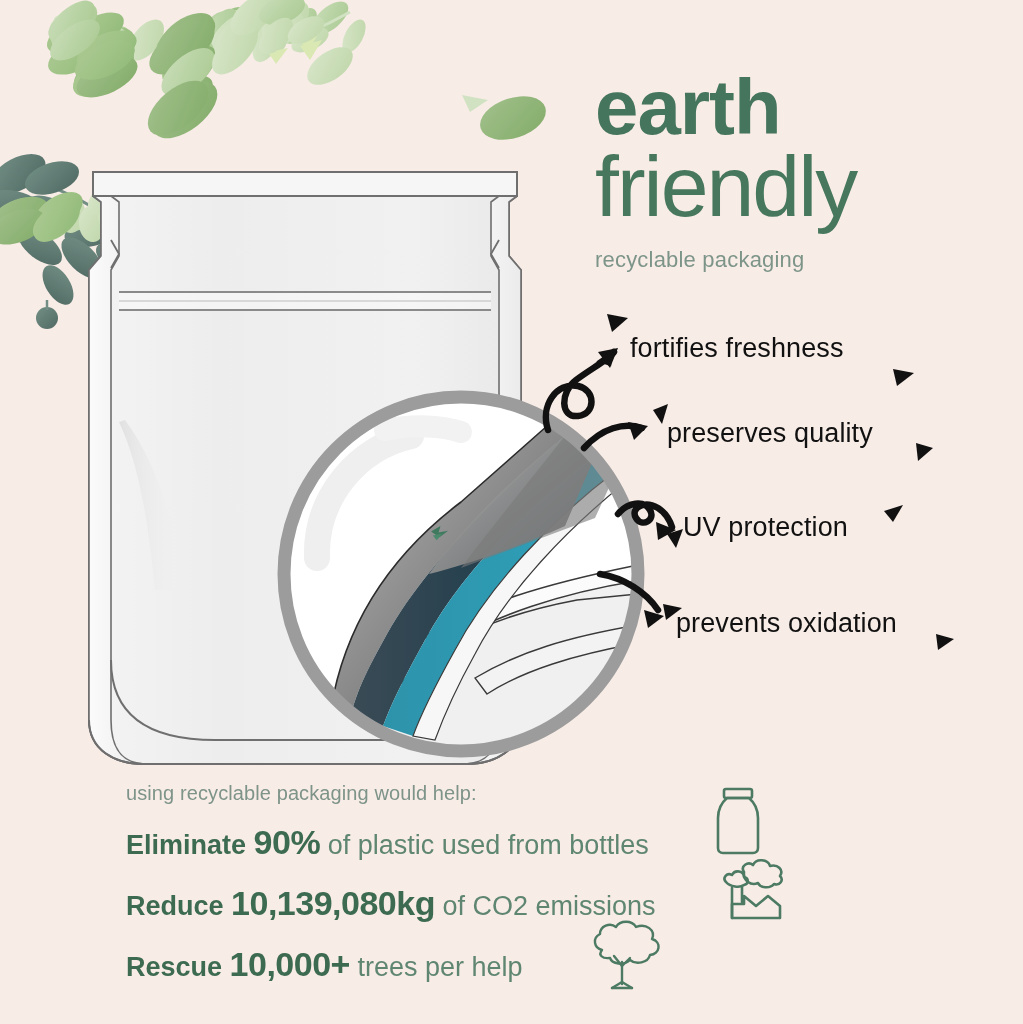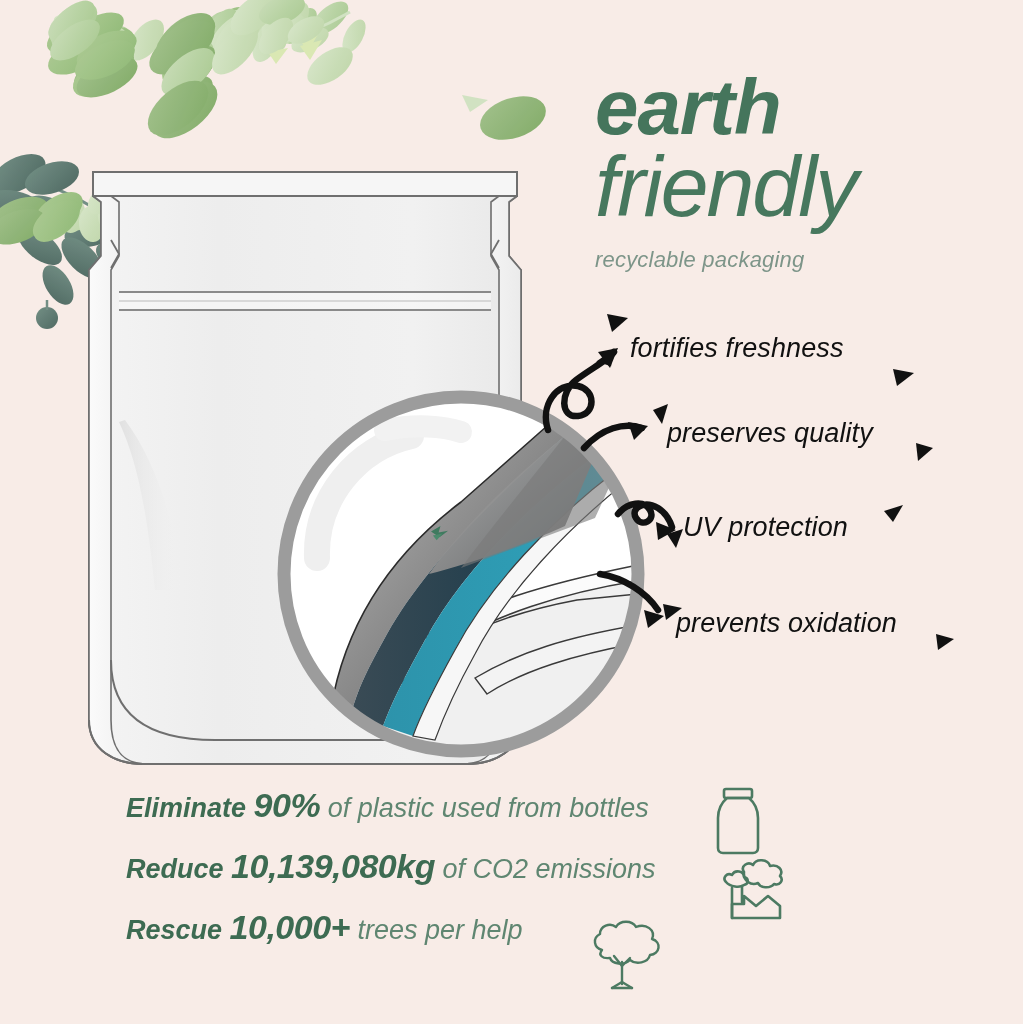--- a/index.html
+++ b/index.html
@@ -7,21 +7,20 @@
     width:1023px;height:1024px;
     background:#f8ece7;
     font-family:"Liberation Sans", sans-serif;
     overflow:hidden;
   }
   #canvas{
     position:relative;
     width:970px;height:1024px;
     background:#f8ece7;
     overflow:hidden;
-    font-style:italic;
   }
 
   
   #foliage{position:absolute;left:0;top:0;width:1023px;height:1024px;pointer-events:none;}
 
   
   #pouch{position:absolute;left:85px;top:160px;width:440px;height:620px;}
 
   
   #magnifier{position:absolute;left:265px;top:378px;width:392px;height:392px;}
@@ -428,20 +427,21 @@
     <span class="h-friendly">friendly</span>
     <span class="h-sub">recyclable packaging</span>
   </div>
 
   <div class="feature" id="feat0">fortifies freshness</div>
   <div class="feature" id="feat1">preserves quality</div>
   <div class="feature" id="feat3">prevents oxidation</div>
   <div class="feature" id="feat2">UV protection</div>
 
   <div id="stats">
+    <p class="stat-caption">using recyclable packaging would help:</p>
 
     <p class="stat-row">
       <span class="stat-verb">Eliminate</span><span class="stat-verb"> </span><span class="stat-num">90%</span><span class="stat-tail"> </span><span class="stat-tail">of plastic used from bottles</span>
     </p>
 
     <p class="stat-row">
       <span class="stat-verb">Reduce</span><span class="stat-verb"> </span><span class="stat-num">10,139,080kg</span><span class="stat-tail"> </span><span class="stat-tail">of CO2 emissions</span>
     </p>
 
     <p class="stat-row">

